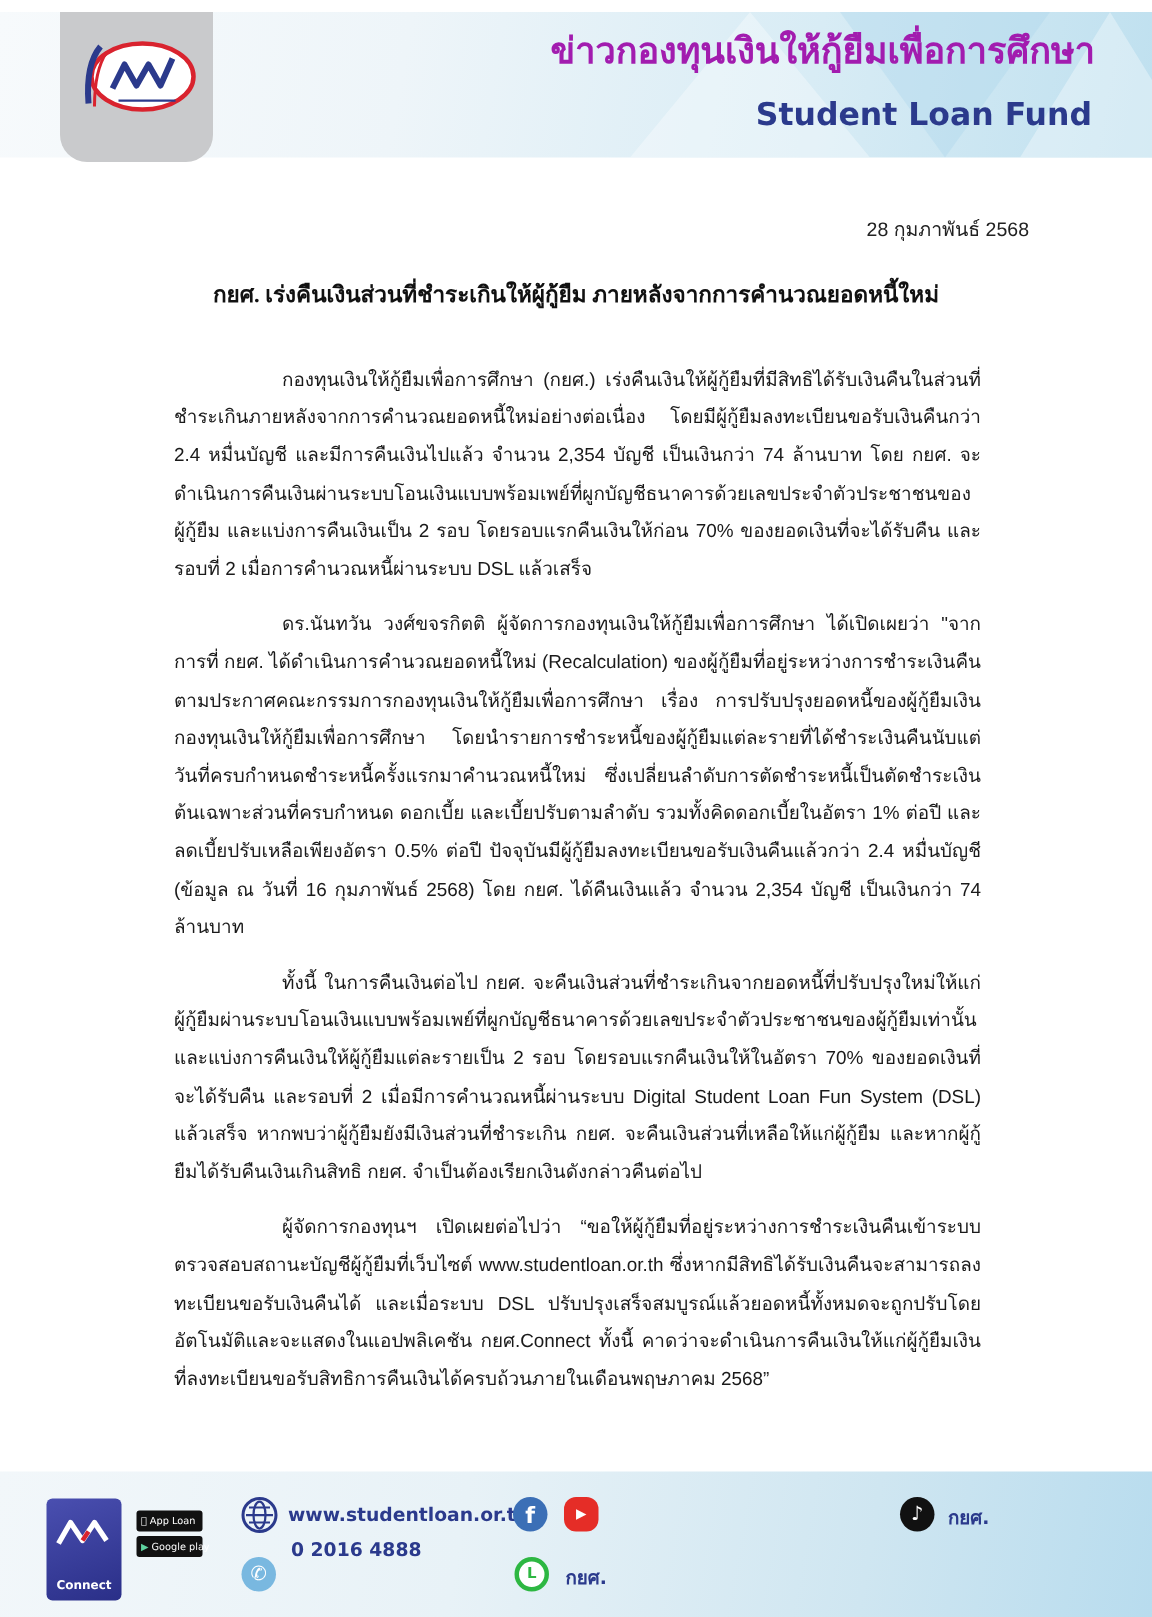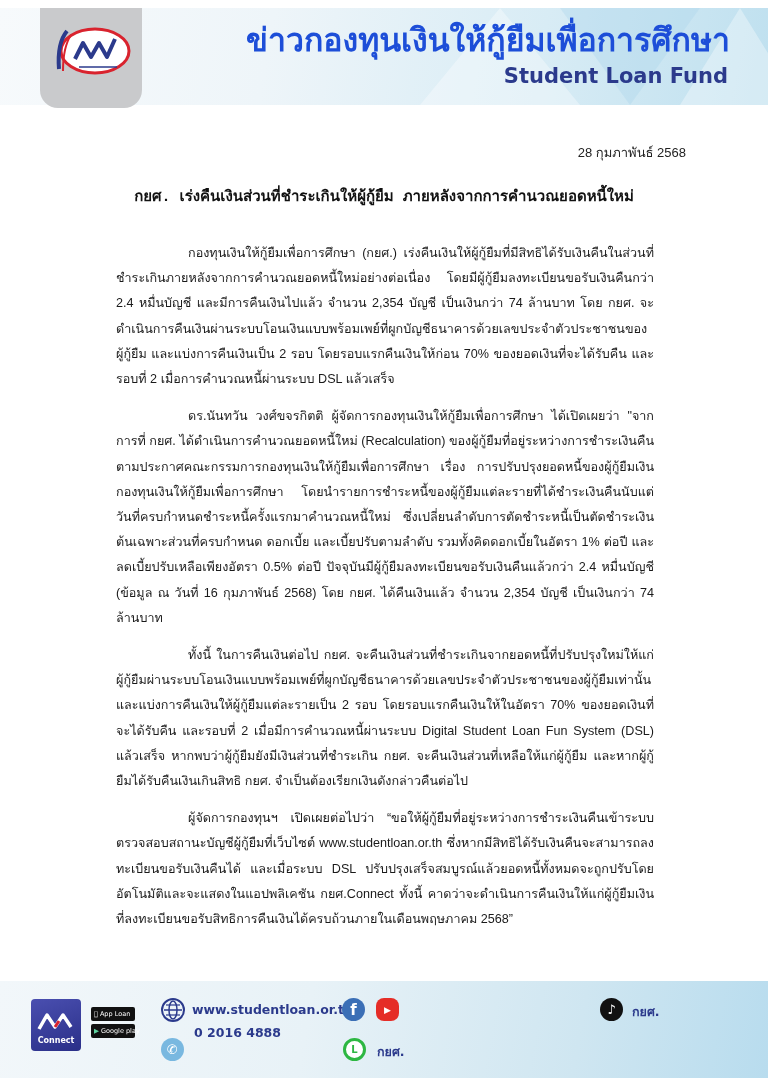--- a/index.html
+++ b/index.html
@@ -20,53 +20,53 @@
     }
     .logo-box {
       position: absolute; left: 40px; top: 8px; width: 102px; height: 100px;
       background: #c9cacc; border-radius: 0 0 18px 18px; z-index: 2;
       display: flex; align-items: center; justify-content: center;
     }
     .logo-box svg { width: 84px; height: 60px; margin-top: -14px; }
     .header-title {
       position: absolute; right: 38px; top: 14px; z-index: 2;
       font-family: "DejaVu Sans", sans-serif; font-weight: bold;
-      font-size: 32px; color: #1d4ed8; letter-spacing: 0px; white-space: nowrap;
+      font-size: 24px; color: #a21caf; letter-spacing: 0px; white-space: nowrap;
     }
     .header-subtitle {
       position: absolute; right: 40px; top: 64px; z-index: 2;
       font-family: "DejaVu Sans", sans-serif; font-weight: bold;
       font-size: 21px; color: #2b3a8c; white-space: nowrap;
     }
     
     .date {
       position: absolute; right: 82px; top: 142px;
       font-size: 13px; color: #222;
       font-family: "Liberation Sans", sans-serif;
       margin-left: 31px;
     }
     .headline {
       position: absolute; left: 0; width: 768px; top: 184px; text-align: center;
       font-size: 15px; font-weight: bold; color: #111;
-      font-family: Liberation Mono, monospace;
+      font-family: Liberation Serif, serif;
     }
     .content {
       position: absolute; left: 104px; width: 562px; top: 229px;
       font-size: 12.6px; line-height: 25.2px; color: #1a1a1a;
       font-family: "Liberation Sans", sans-serif;
       text-align: justify;
     }
     .content p { margin: 12px; text-indent: 72px; }
     
     .footer {
       position: absolute; left: 0; top: 981px; width: 768px; height: 97px;
       background: linear-gradient(100deg, #f2f7fa 0%, #e8f2f7 40%, #cfe6f1 75%, #b8dcee 100%);
     }
     .connect-logo {
-      position: absolute; left: 31px; top: 18px; width: 50px; height: 52px;
+      position: absolute; left: 31px; top: 18px; width: 50px; height: 68px;
       background: linear-gradient(160deg, #4a4fb0, #2a2f88);
       border-radius: 4px; color: #fff; font-size: 8px; font-weight: bold;
       display: flex; flex-direction: column; align-items: center; justify-content: flex-end;
       padding-bottom: 6px; box-sizing: border-box;
     }
     .connect-logo svg { position: absolute; top: 10px; left: 6px; }
     .store-badge {
       position: absolute; left: 91px; width: 44px; height: 14px;
       background: #111; border-radius: 2px; color: #fff;
       font-size: 6.5px; line-height: 14px; display: flex; align-items: center; gap: 2px;

